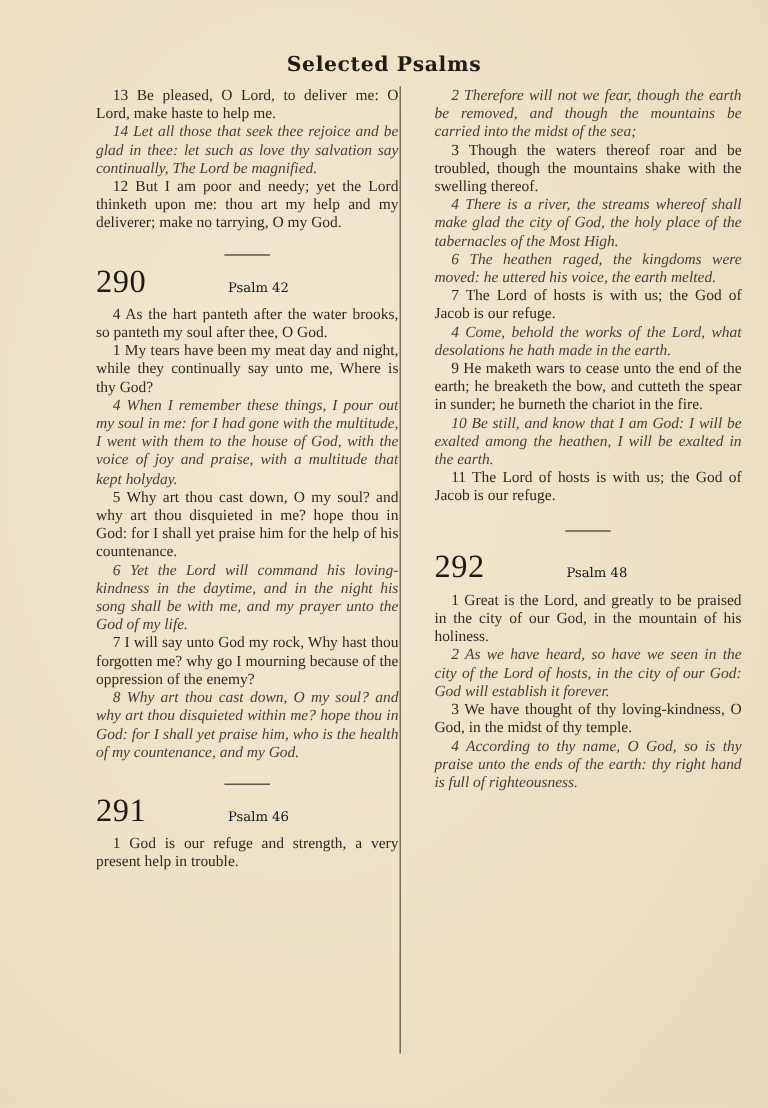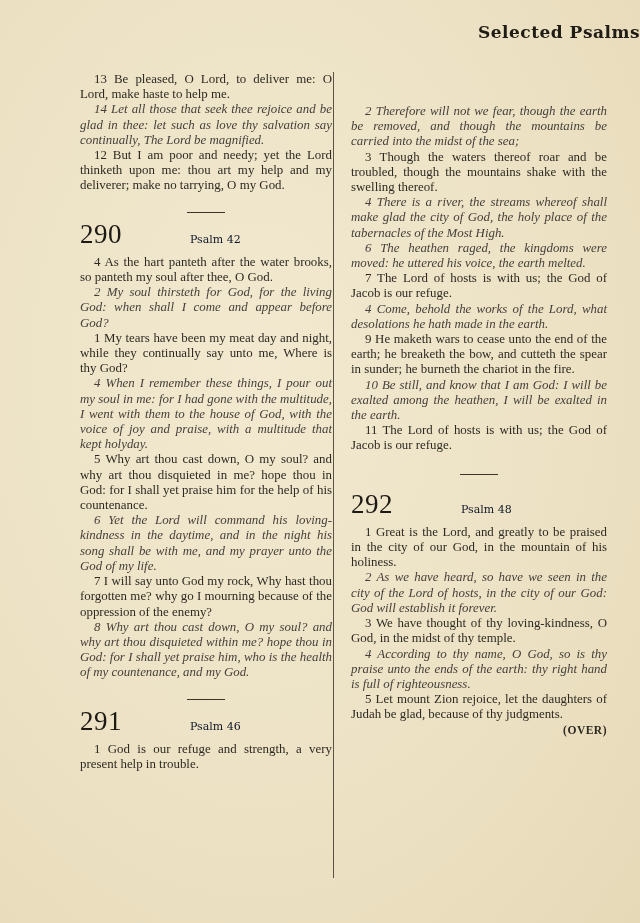--- a/index.html
+++ b/index.html
@@ -5,33 +5,33 @@
   html, body { margin: 0; padding: 0; }
   body {
     width: 640px; height: 923px; overflow: hidden;
     background: #efe5c9;
     background-image: radial-gradient(ellipse at 40% 40%, #f2e9d0 0%, #ece1c3 60%, #e6d9b8 100%);
     font-family: "Liberation Serif", "DejaVu Serif", serif;
     color: #2e2a22;
     position: relative;
   }
   .header {
-    position: absolute; top: 22px; left: 0; width: 640px;
-    text-align: right;
+    position: absolute; top: 44px; left: 0; width: 640px;
+    text-align: center;
     font-family: "DejaVu Serif", serif;
     font-weight: bold; font-size: 17px; letter-spacing: 0.5px;
     color: #1f1b15;
   }
   .col {
     position: absolute; top: 72px;
     font-size: 12.9px; line-height: 15.2px;
     text-align: justify;
   }
   .col-left { left: 80px; width: 252px; }
-  .col-right { left: 351px; width: 256px; margin-top: 32px; }
+  .col-right { left: 362px; width: 256px; }
   .divider-v {
     position: absolute; left: 333px; top: 72px; width: 1px; height: 806px;
     background: #5a5244;
   }
   p.v { margin: 0; text-indent: 14px; }
   p.v.it { font-style: italic; color: #46403a; }
   .rule {
     width: 38px; height: 1px; background: #3a342a;
     margin: 18px auto 14px auto;
   }
@@ -62,21 +62,20 @@
       <p class="v"><span>12 But I am poor and needy; yet the Lord thinketh upon me: thou art my help and my deliverer; make no tarrying, O my God.</span></p>
     </div>
   <div class="rule"></div>
   <div>
     <div class="psalm-head">
       <span class="psalm-num">290</span>
       <span class="psalm-title">Psalm 42</span>
     </div>
     <div id="p290">
         <p class="v"><span>4 As the hart panteth after the water brooks, so panteth my soul after thee, O God.</span></p>
-        <p class="v it"><span>2 My soul thirsteth for God, for the living God: when shall I come and appear before God?</span></p>
         <p class="v"><span>1 My tears have been my meat day and night, while they continually say unto me, Where is thy God?</span></p>
         <p class="v it"><span>4 When I remember these things, I pour out my soul in me: for I had gone with the multitude, I went with them to the house of God, with the voice of joy and praise, with a multitude that kept holyday.</span></p>
         <p class="v"><span>5 Why art thou cast down, O my soul? and why art thou disquieted in me? hope thou in God: for I shall yet praise him for the help of his countenance.</span></p>
         <p class="v it"><span>6 Yet the Lord will command his loving-kindness in the daytime, and in the night his song shall be with me, and my prayer unto the God of my life.</span></p>
         <p class="v"><span>7 I will say unto God my rock, Why hast thou forgotten me? why go I mourning because of the oppression of the enemy?</span></p>
         <p class="v it"><span>8 Why art thou cast down, O my soul? and why art thou disquieted within me? hope thou in God: for I shall yet praise him, who is the health of my countenance, and my God.</span></p>
       </div>
   </div>
   <div class="rule"></div>
   <div>
@@ -106,16 +105,15 @@
   <div>
     <div class="psalm-head">
       <span class="psalm-num">292</span>
       <span class="psalm-title">Psalm 48</span>
     </div>
     <div id="p292">
         <p class="v"><span>1 Great is the Lord, and greatly to be praised in the city of our God, in the mountain of his holiness.</span></p>
         <p class="v it"><span>2 As we have heard, so have we seen in the city of the Lord of hosts, in the city of our God: God will establish it forever.</span></p>
         <p class="v"><span>3 We have thought of thy loving-kindness, O God, in the midst of thy temple.</span></p>
         <p class="v it"><span>4 According to thy name, O God, so is thy praise unto the ends of the earth: thy right hand is full of righteousness.</span></p>
-        <p class="v"><span>5 Let mount Zion rejoice, let the daughters of Judah be glad, because of thy judgments.</span><span class="over">(OVER)</span></p>
       </div>
   </div>
 </div>
 
 </body></html>

